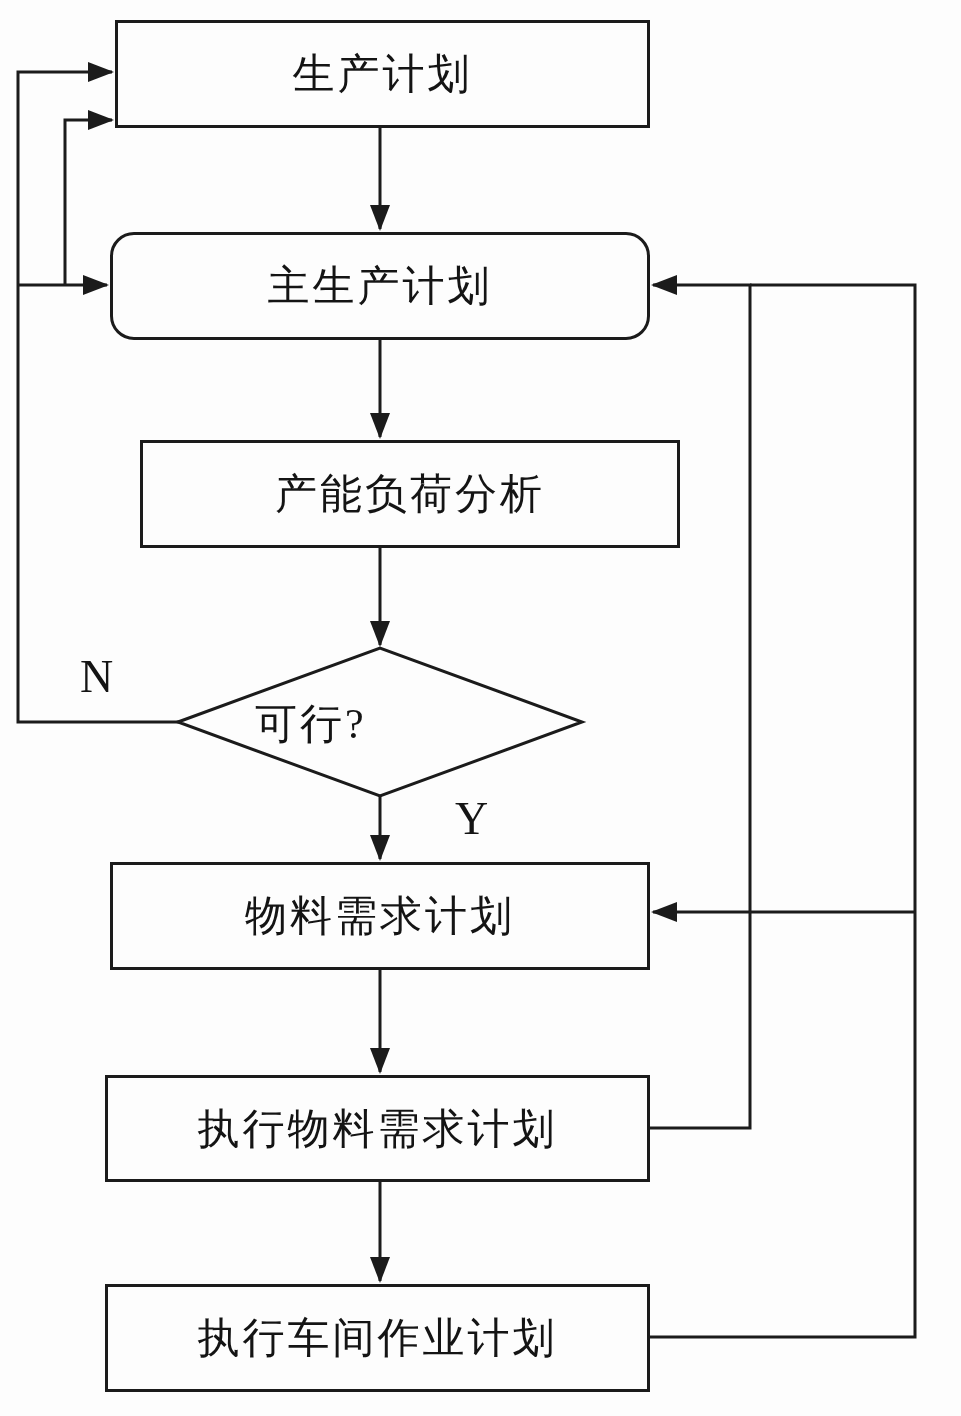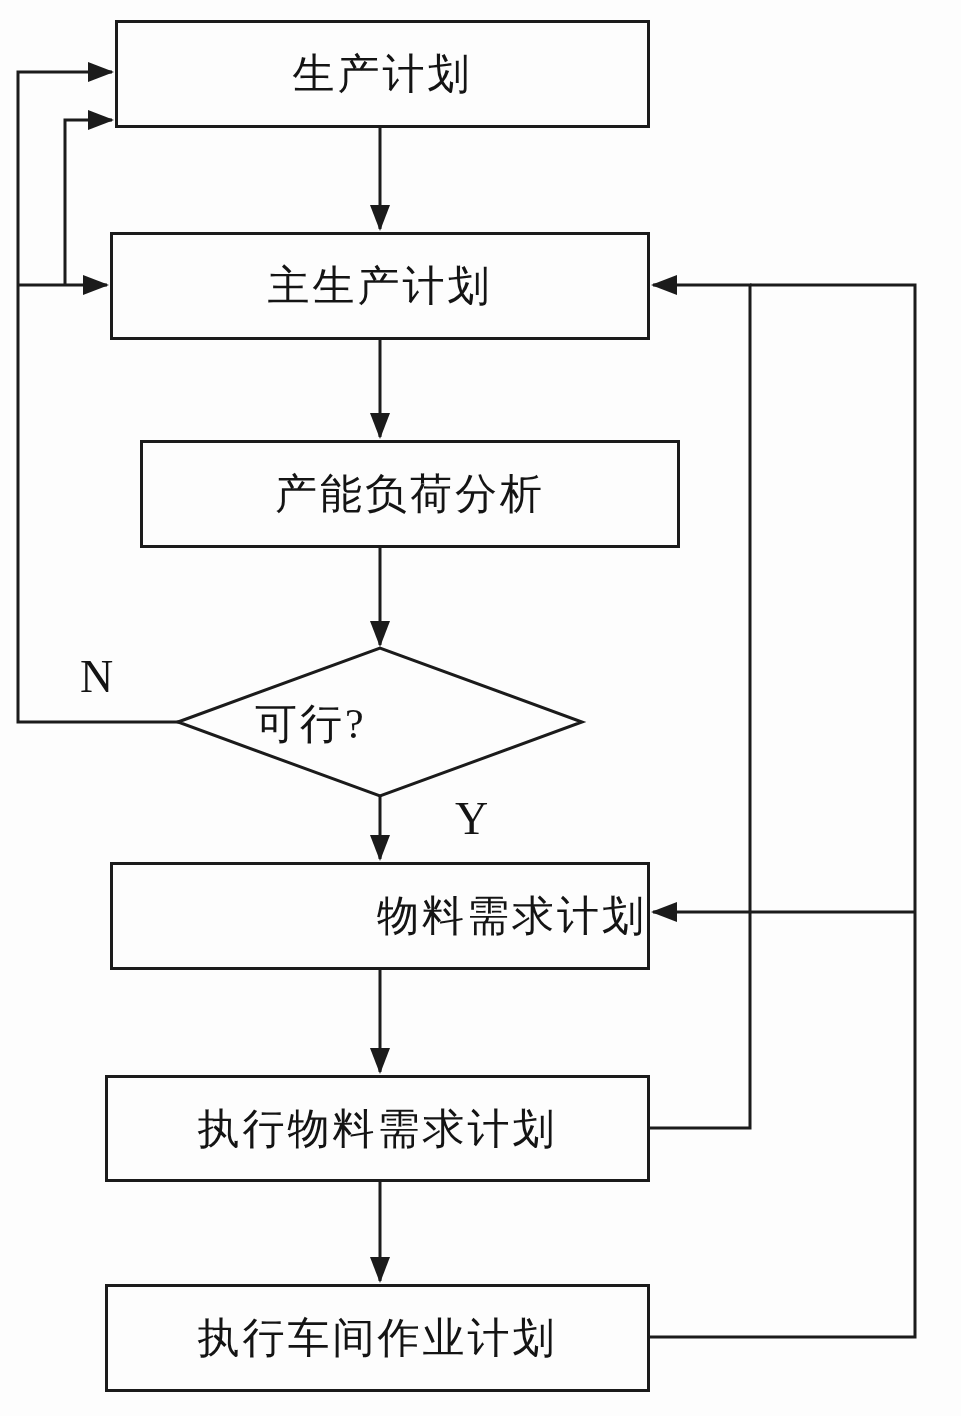--- a/index.html
+++ b/index.html
@@ -27,23 +27,23 @@
     align-items: center;
     justify-content: center;
     background: #fdfdfd;
     border: 3px solid #1b1b1b;
     font-size: 42px;
     letter-spacing: 3px;
     white-space: nowrap;
     box-sizing: border-box;
   }
   #box-production        { left: 115px; top: 20px;   width: 535px; height: 108px; }
-  #box-master            { left: 110px; top: 232px;  width: 540px; height: 108px; }
+  #box-master            { left: 110px; top: 232px;  width: 540px; height: 108px; border-radius: 24px; }
   #box-capacity          { left: 110px; top: 440px;  width: 540px; height: 108px; margin-left: 30px; }
-  #box-mrp               { left: 110px; top: 862px;  width: 540px; height: 108px; justify-content: flex-end; }
+  #box-mrp               { left: 110px; top: 862px;  width: 540px; height: 108px; }
   #box-exec-mrp          { left: 105px; top: 1075px; width: 545px; height: 107px; }
   #box-exec-shopfloor    { left: 105px; top: 1284px; width: 545px; height: 108px; }
 
   .decision-label {
     position: absolute;
     left: 255px;
     top: 696px;
     width: 250px;
     text-align: left;
     font-size: 42px;

